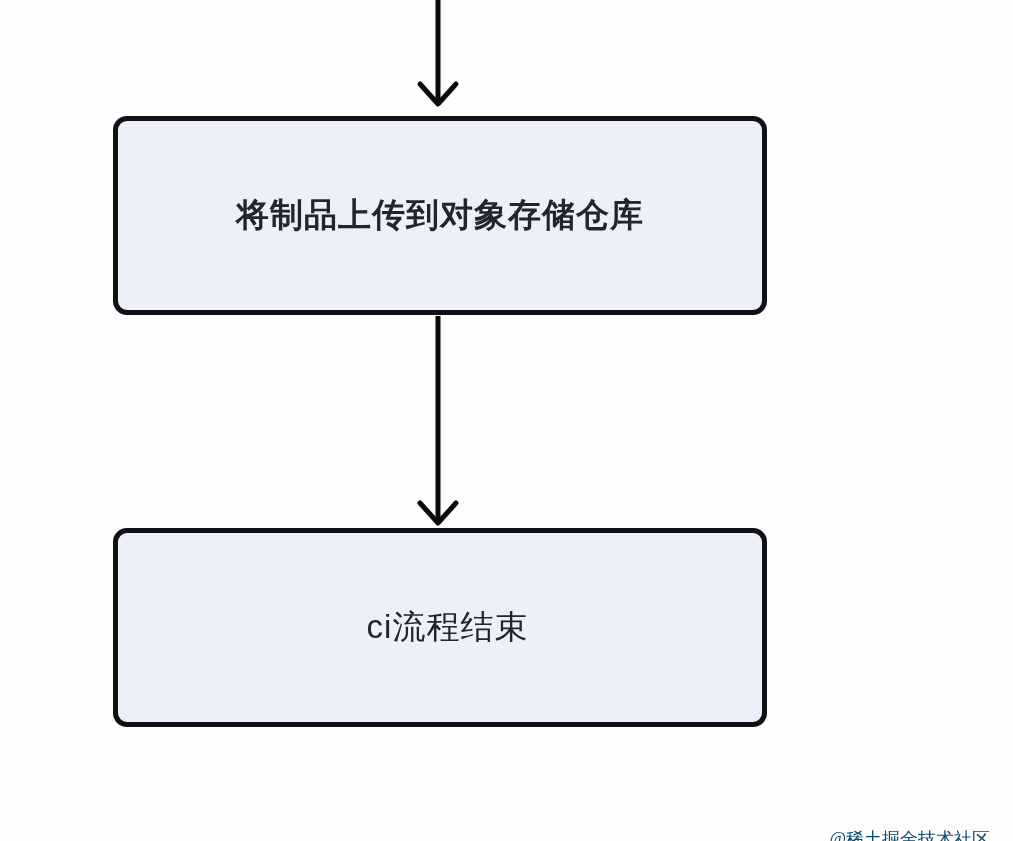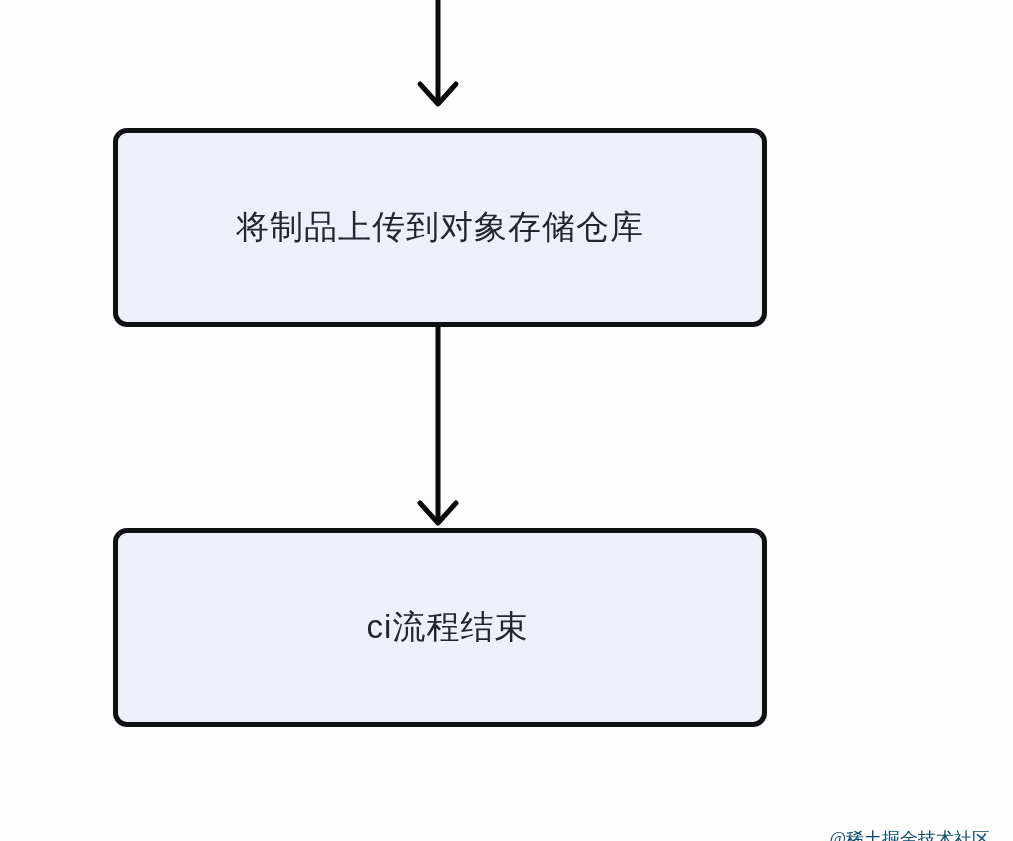--- a/index.html
+++ b/index.html
@@ -30,21 +30,21 @@
     background: #edf0f9;
     border: 5px solid #101114;
     border-radius: 14px;
     display: flex;
     align-items: center;
     justify-content: center;
     font-size: 33px;
     color: #22252c;
     letter-spacing: 1px;
   }
-  .flow-node.node-upload { top: 128px; }
+  .flow-node.node-upload { top: 116px; font-weight: bold; }
   .flow-node.node-end    { top: 528px; padding-left: 15px; }
   .watermark {
     position: absolute;
     top: 791px;
     right: 23px;
     font-family: "Liberation Serif", "DejaVu Serif", serif;
     font-size: 18px;
     color: #0c4a6e;
     white-space: nowrap;
     margin-top: 36px;

